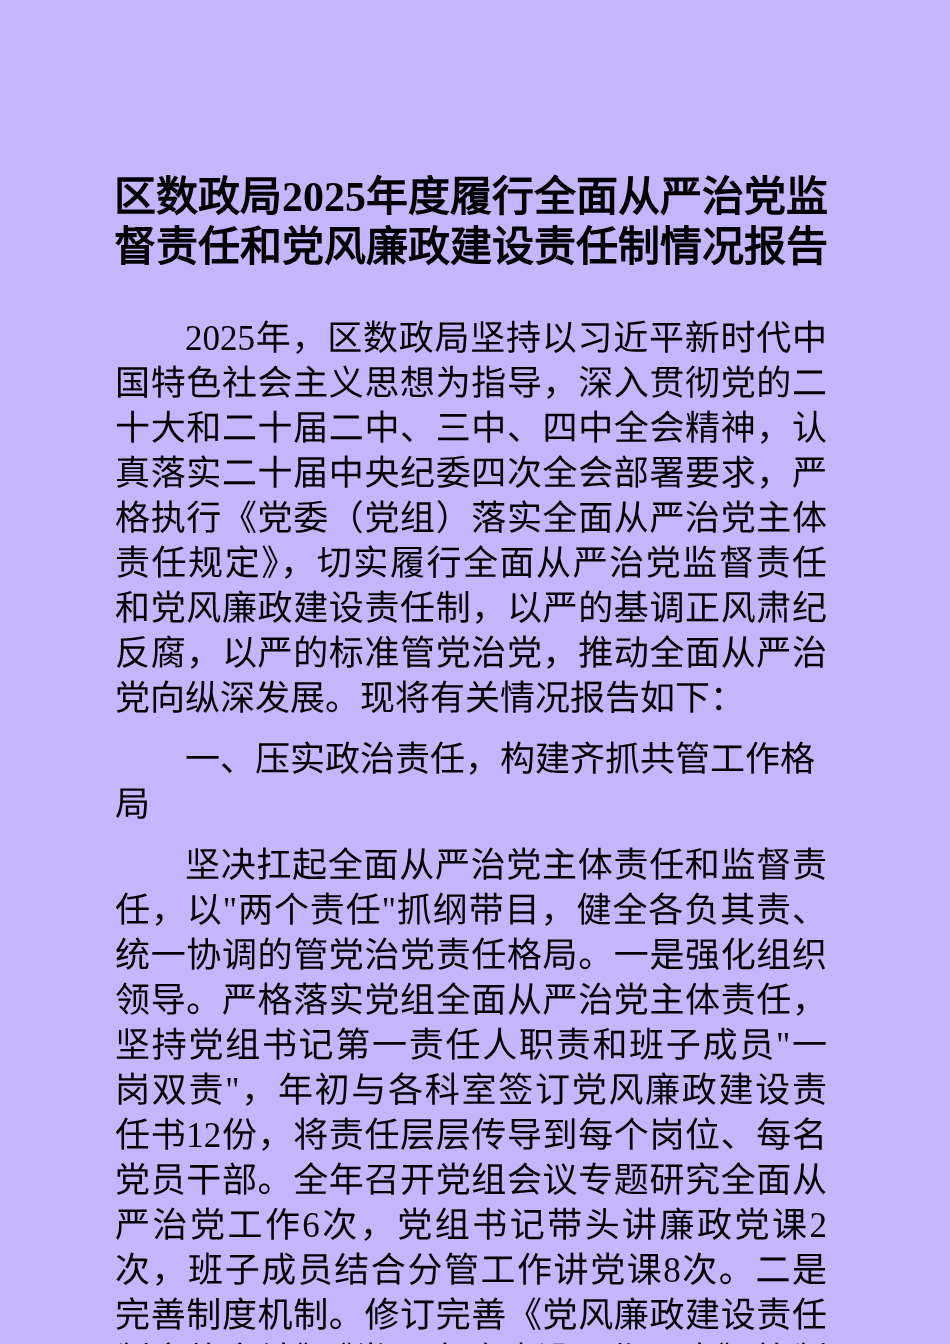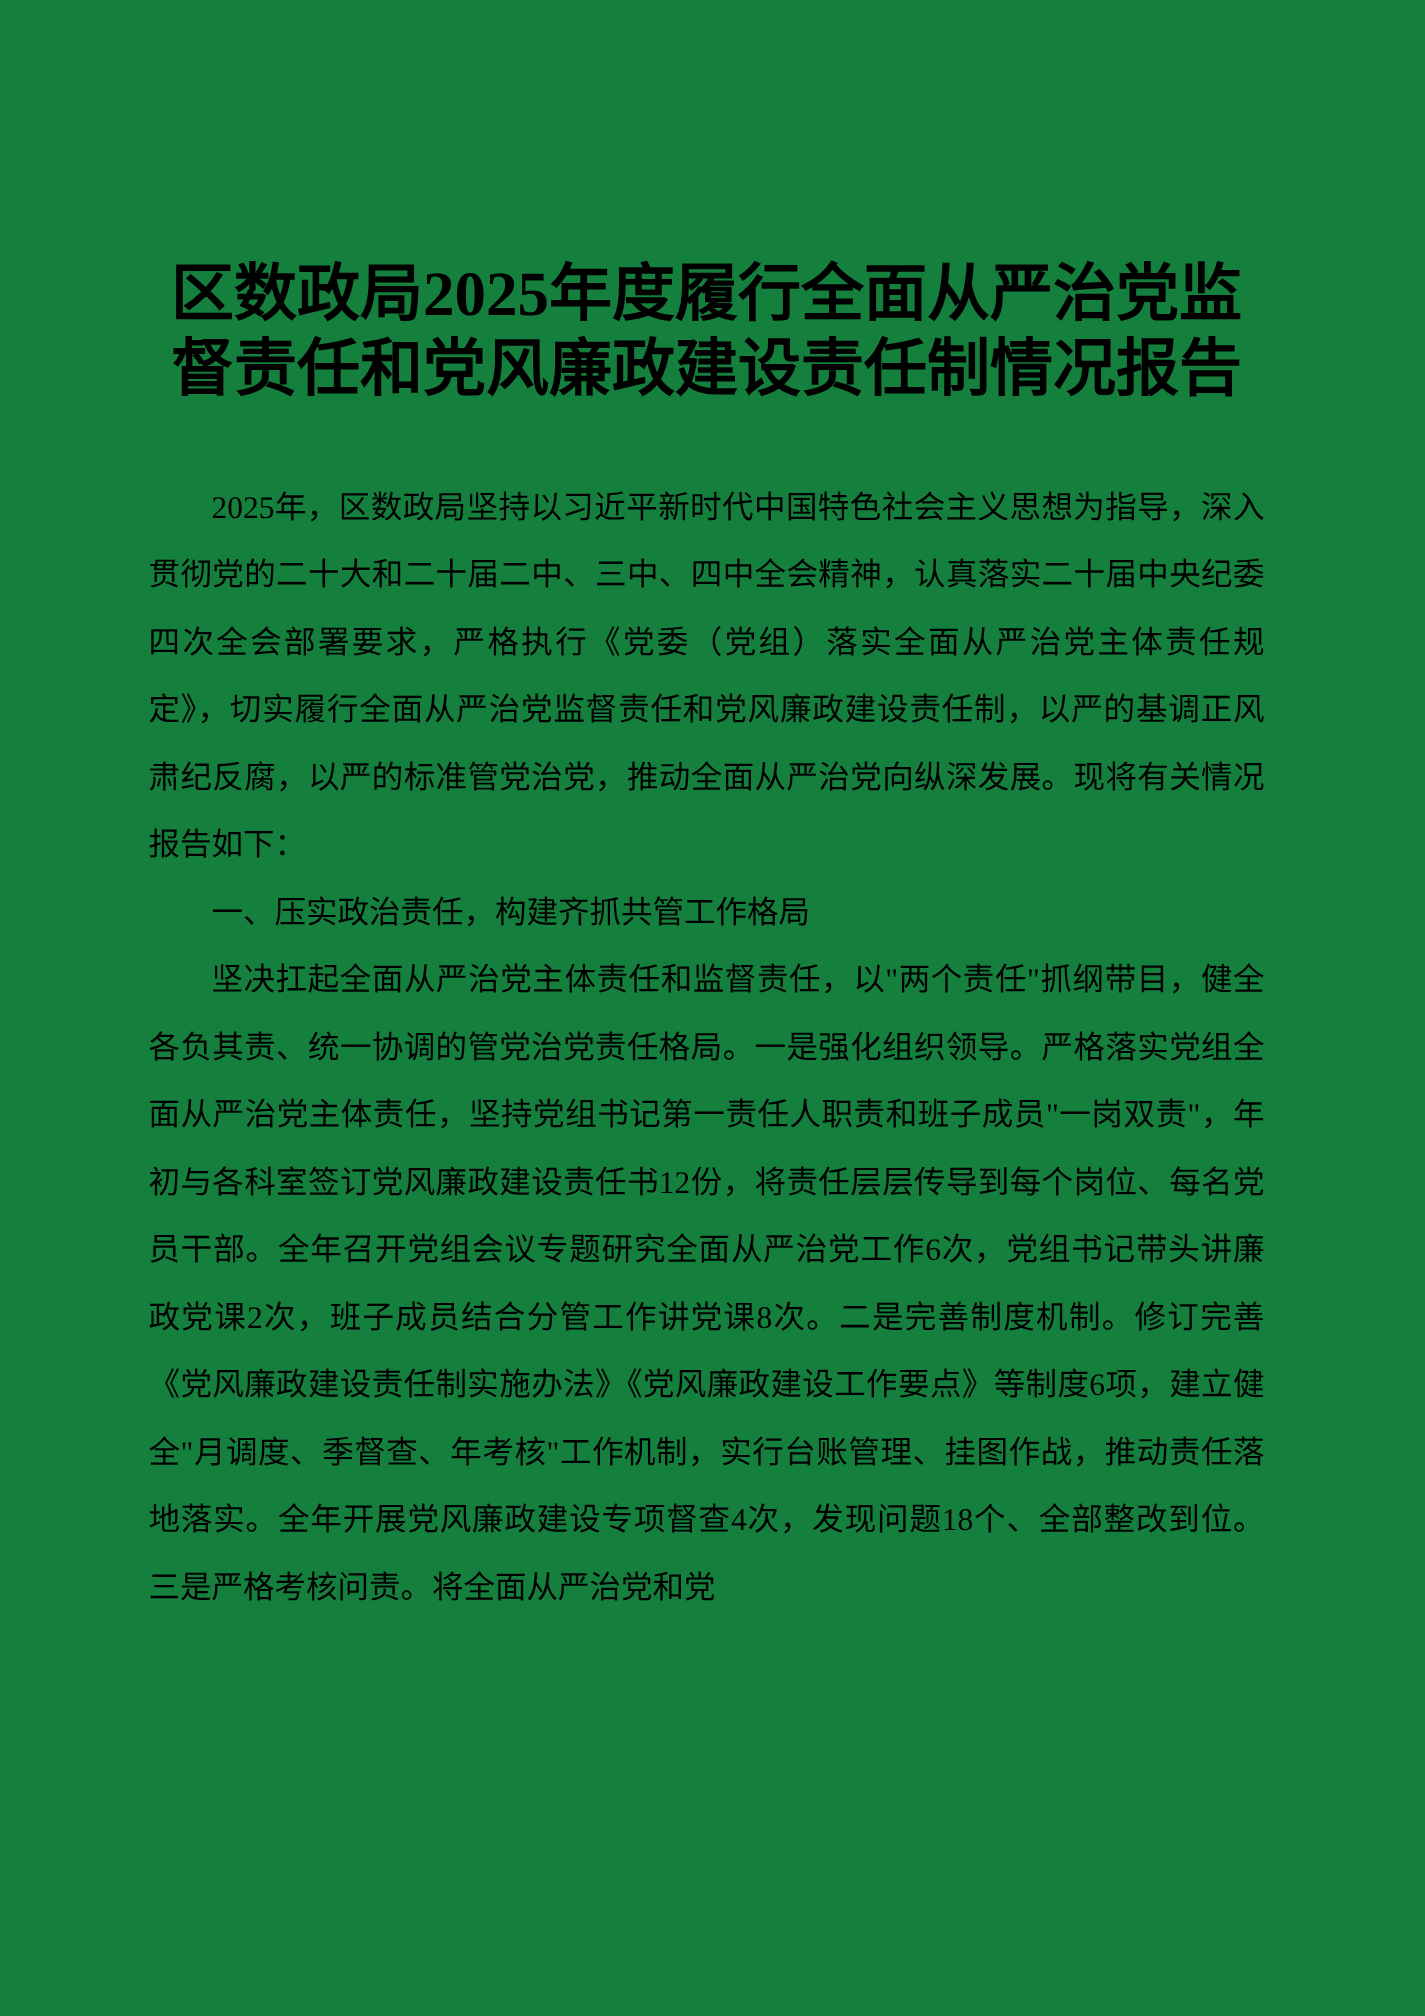--- a/index.html
+++ b/index.html
@@ -6,40 +6,40 @@
   html, body {
     margin: 0;
     padding: 0;
     background: #ffffff;
   }
   .page {
     position: relative;
     width: 950px;
     height: 1344px;
     margin: 0 auto;
-    background: #15803d;
+    background: #c4b5fd;
     box-sizing: border-box;
     padding: 172px 107px 0 99px;
     overflow: hidden;
     color: #000000;
     font-family: "Liberation Serif", "DejaVu Serif", serif;
   }
   h1.doc-title {
     margin: 0 0 44px 0;
     padding: 0 6px;
     font-size: 42px;
     line-height: 50px;
     font-weight: 700;
     text-align: center;
     letter-spacing: 0;
     color: #000000;
   }
   .doc-body p {
-    margin: 0;
-    font-size: 21px;
+    margin: 16px;
+    font-size: 35px;
     line-height: 45px;
     text-align: justify;
     text-indent: 2em;
     color: #000000;
   }
   .doc-body p.heading {
     font-weight: 700;
     text-align: left;
   }
   .doc-body span.bold {

